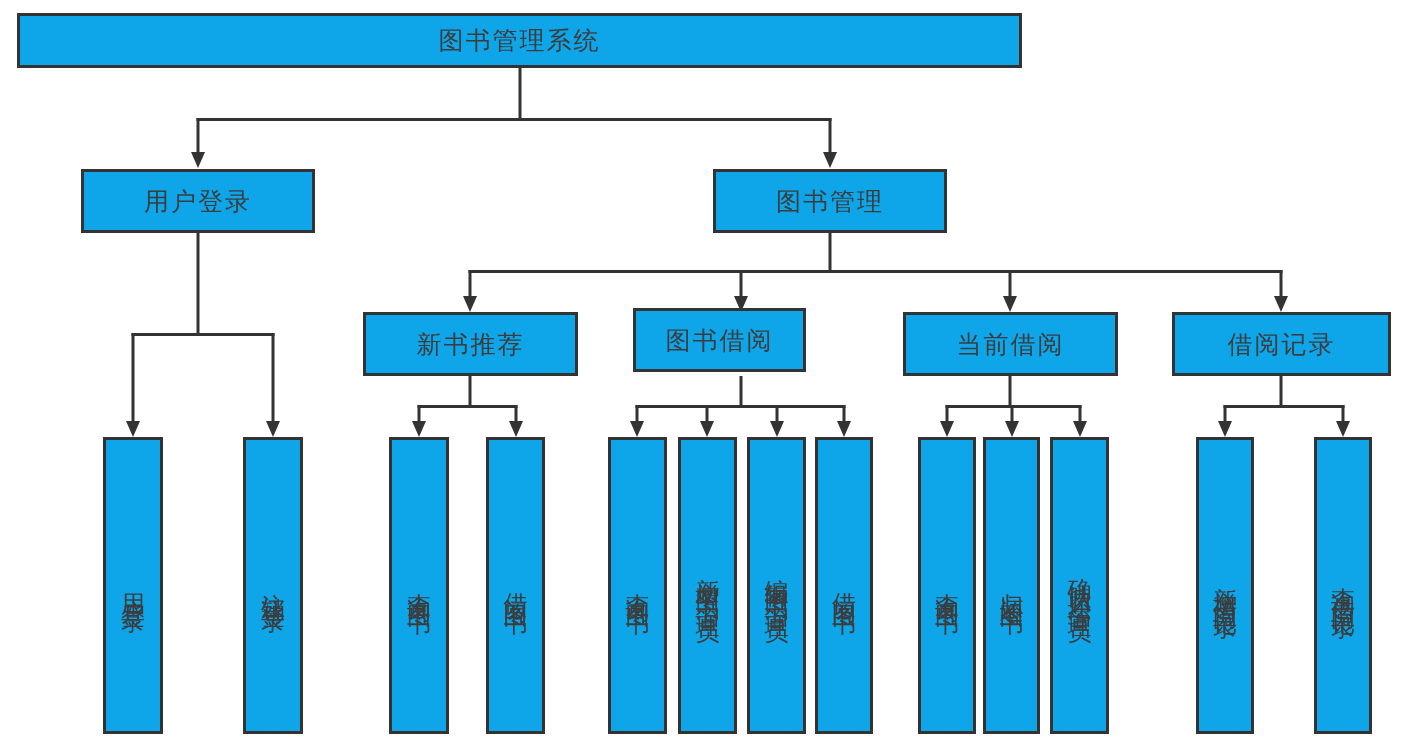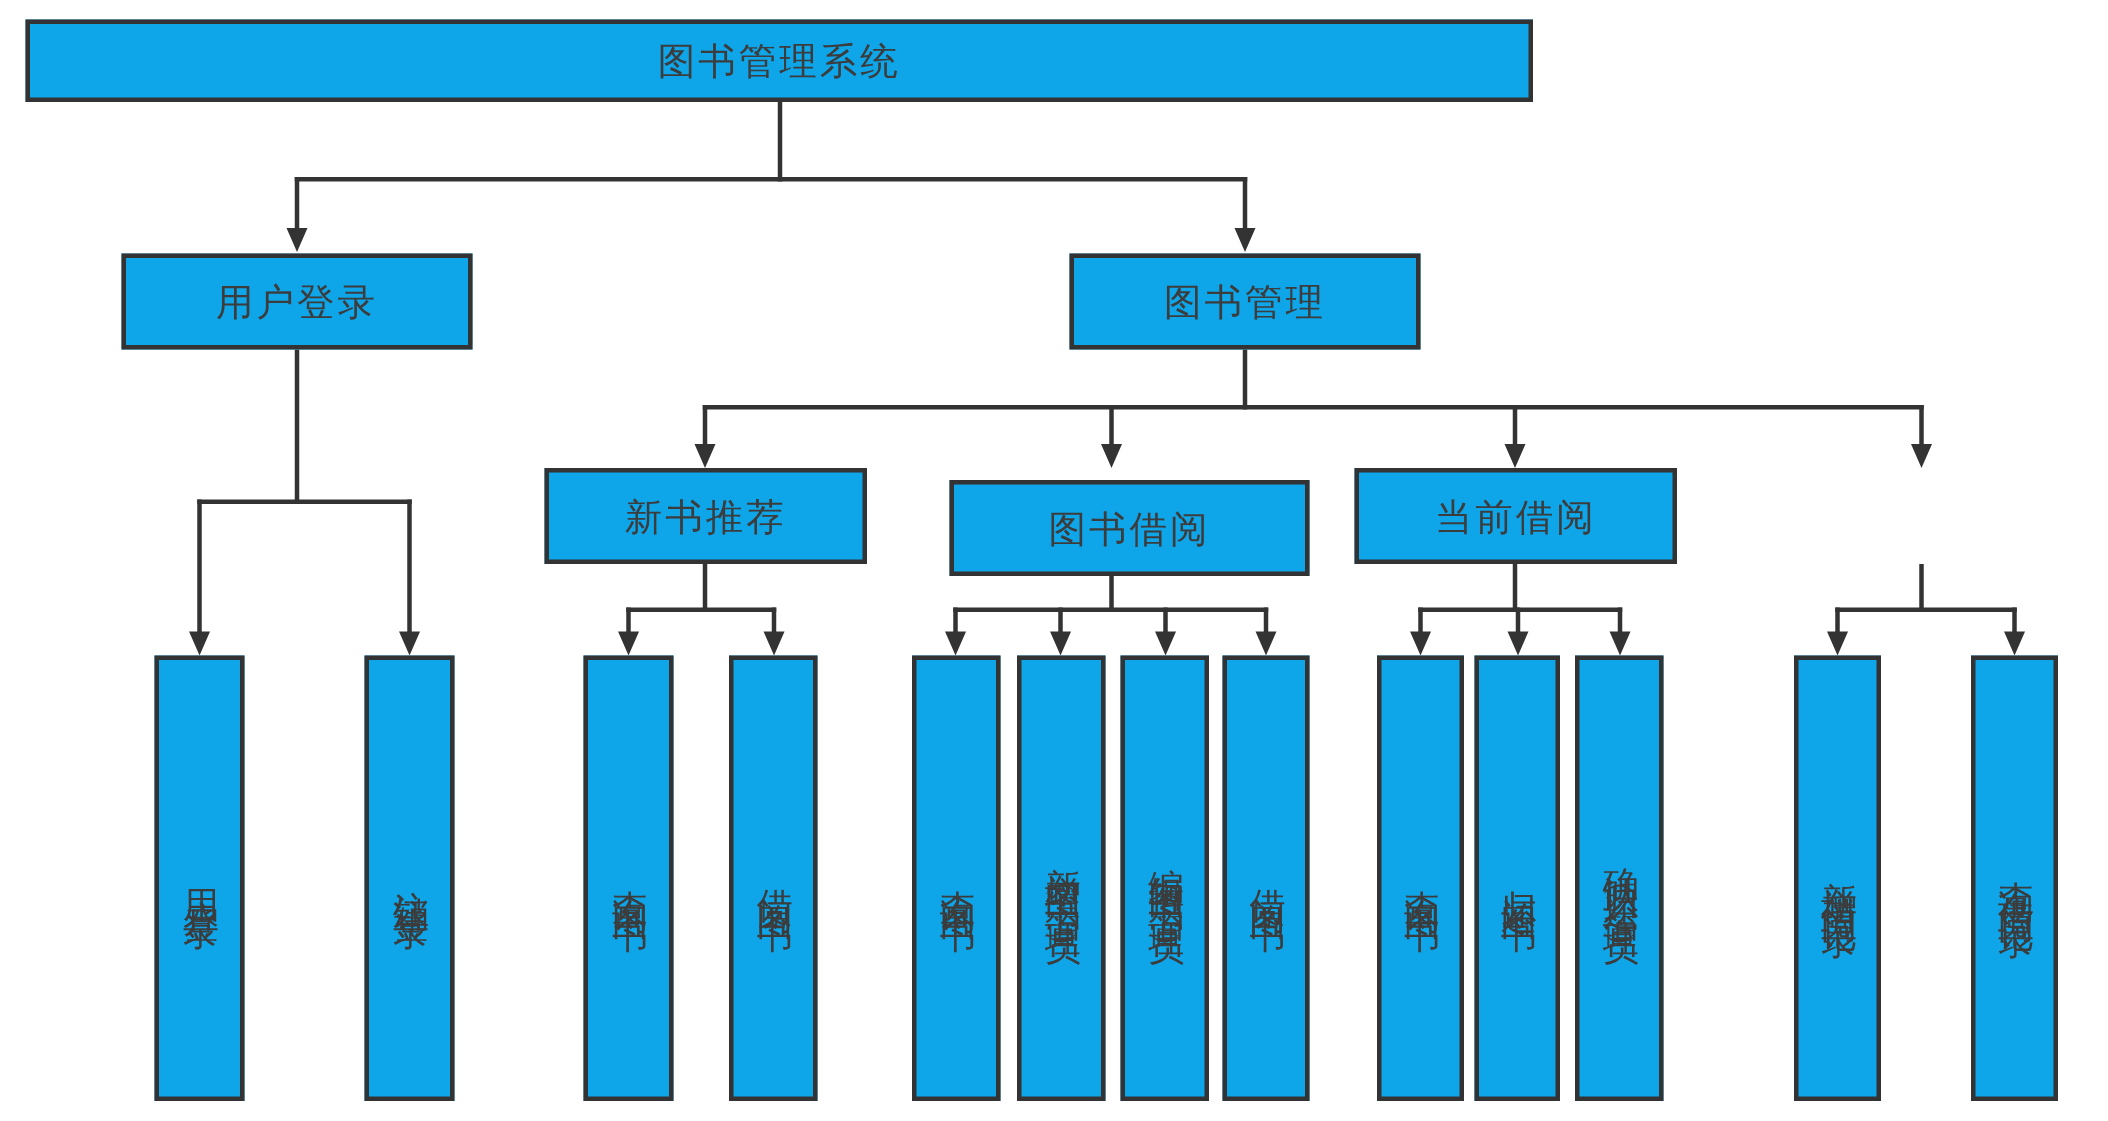--- a/index.html
+++ b/index.html
@@ -103,25 +103,28 @@
   <div class="box h" style="left:81px;top:169px;width:234px;height:64px;">
     <span class="label">用户登录</span>
   </div>
   <div class="box h" style="left:713px;top:169px;width:234px;height:64px;">
     <span class="label">图书管理</span>
   </div>
 
   <div class="box h" style="left:363px;top:312px;width:215px;height:64px;">
     <span class="label">新书推荐</span>
   </div>
-  <div class="box h" style="left:633px;top:320px;width:240px;height:64px;">
+  <div class="box h" style="left:633px;top:308px;width:173px;height:64px;">
     <span class="label">图书借阅</span>
   </div>
   <div class="box h" style="left:903px;top:312px;width:215px;height:64px;align-items:center;">
     <span class="label">当前借阅</span>
+  </div>
+  <div class="box h" style="left:1172px;top:312px;width:219px;height:64px;">
+    <span class="label">借阅记录</span>
   </div>
 
   <div class="box v" style="left:103px;top:437px;width:60px;height:297px;">
     <span class="label">用户登录</span>
   </div>
   <div class="box v" style="left:243px;top:437px;width:60px;height:297px;">
     <span class="label">注销登录</span>
   </div>
 
   <div class="box v" style="left:389px;top:437px;width:60px;height:297px;">

